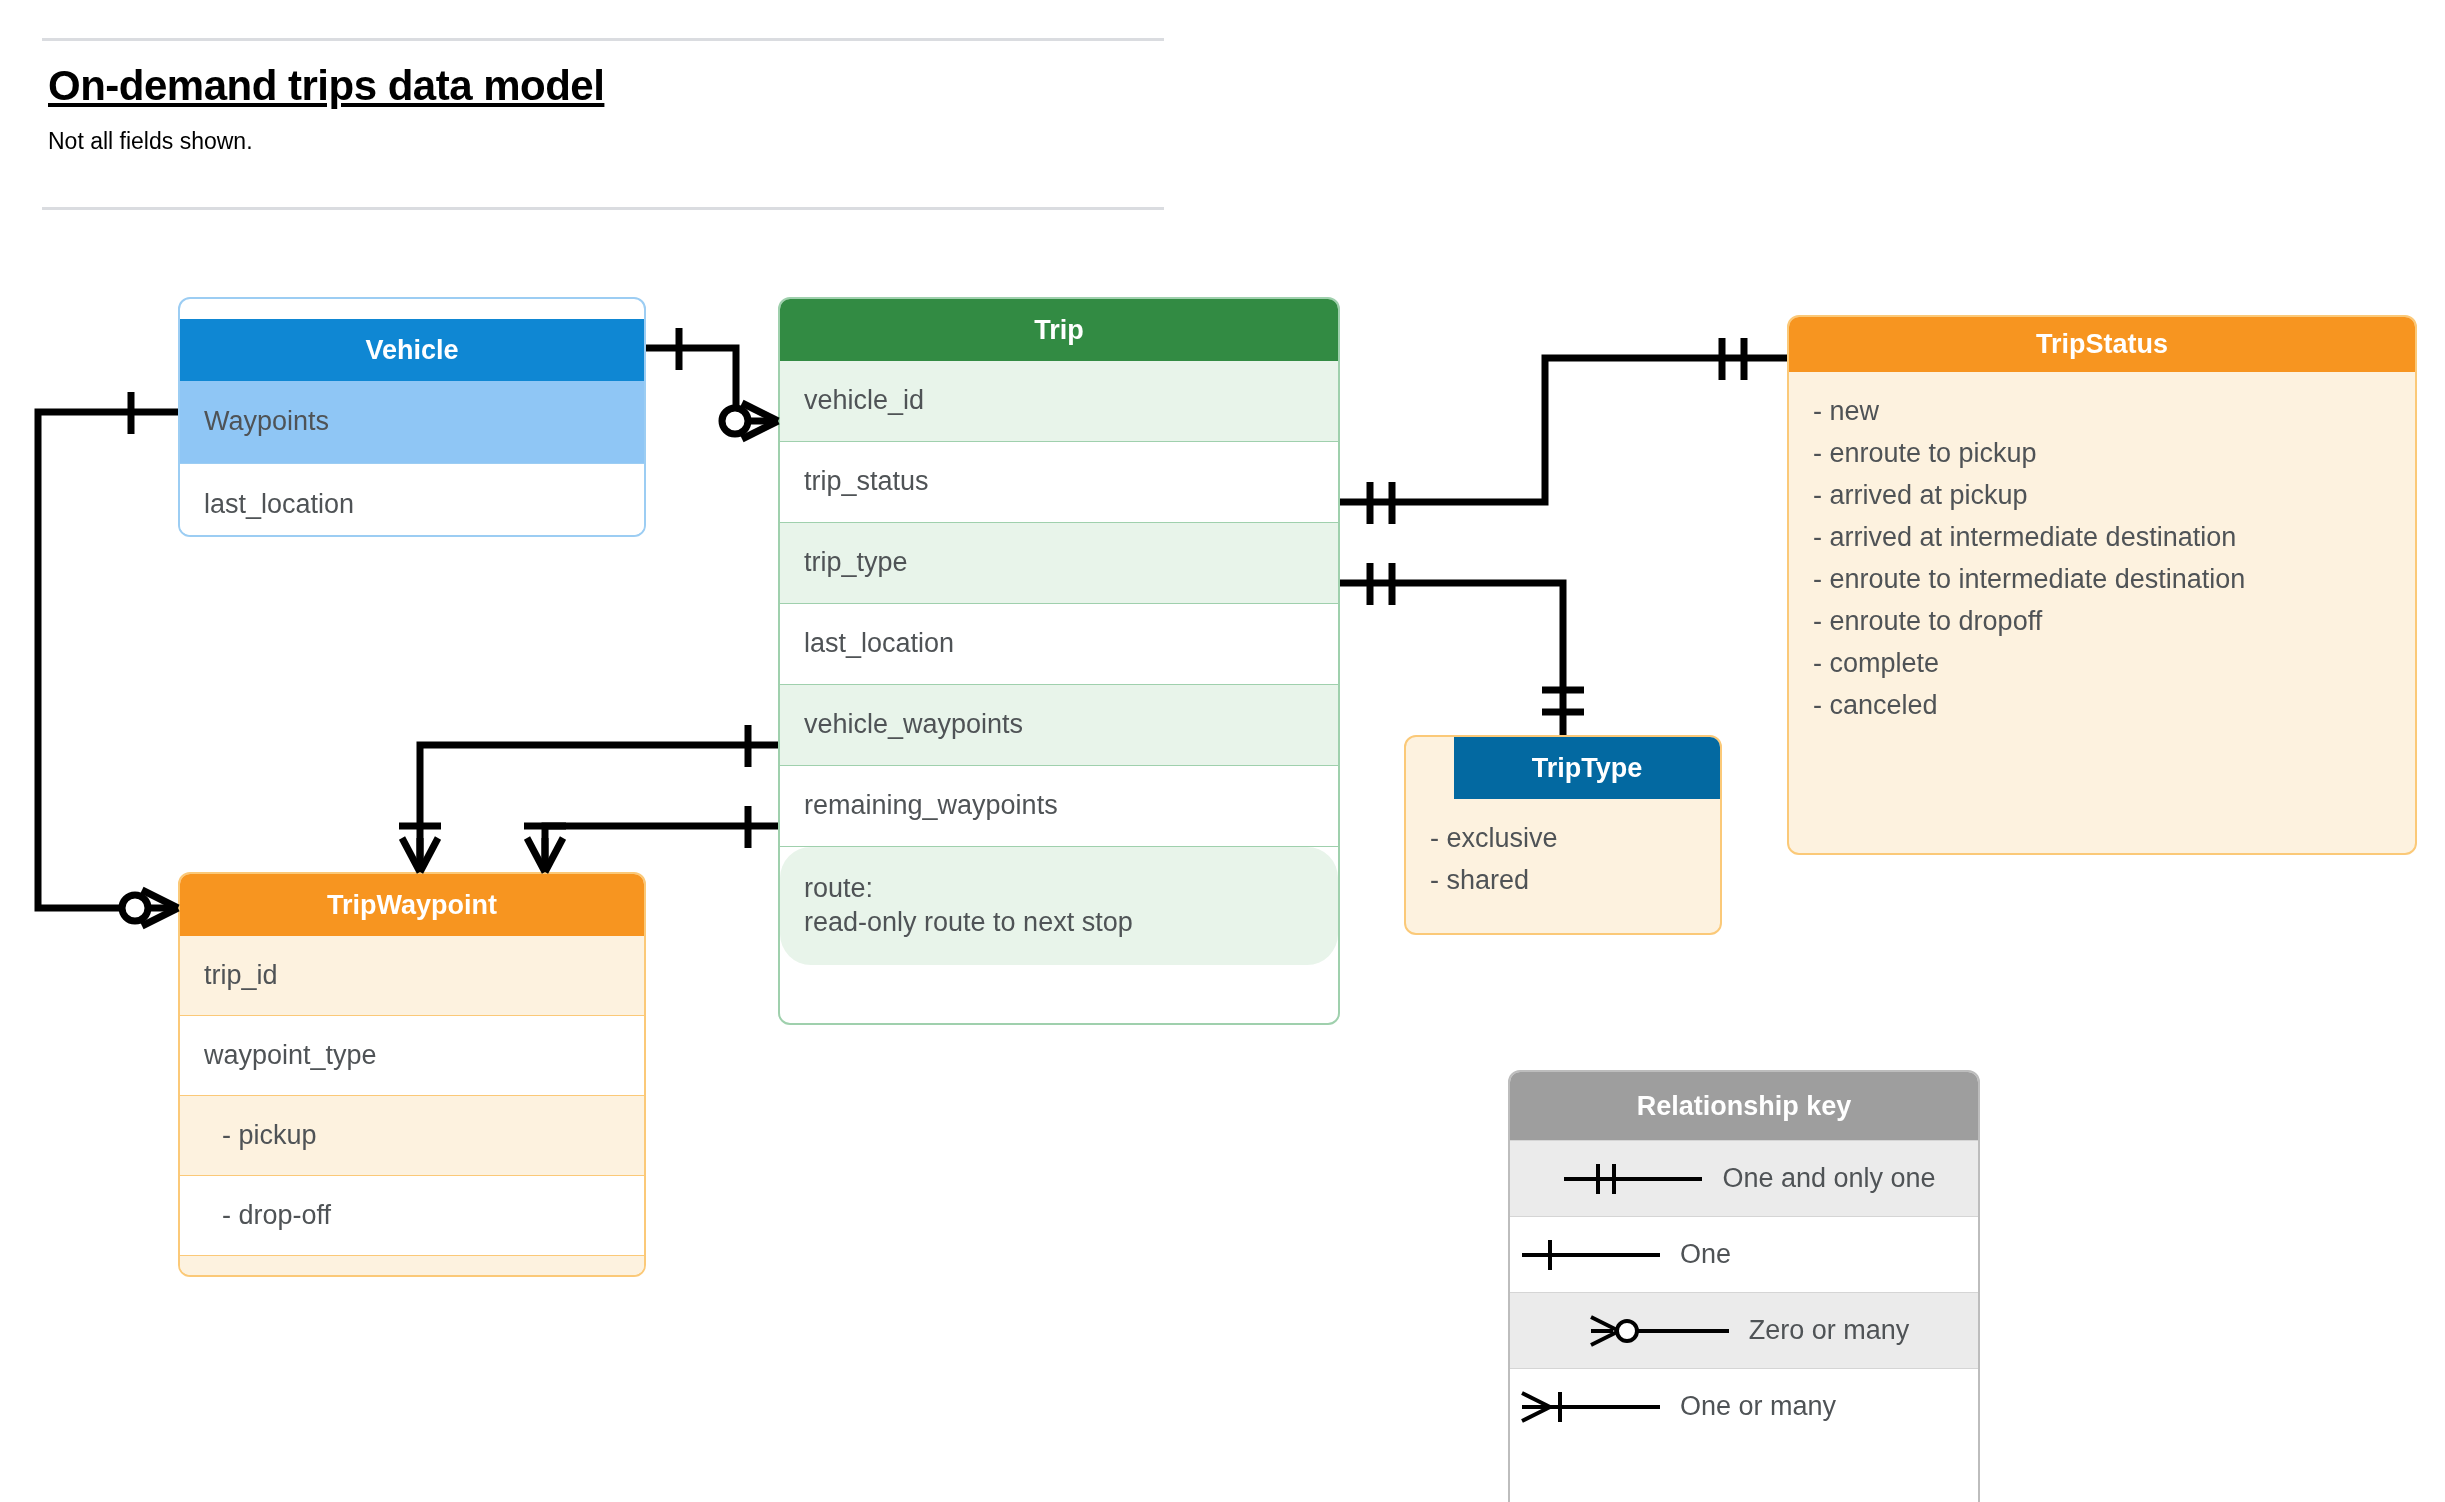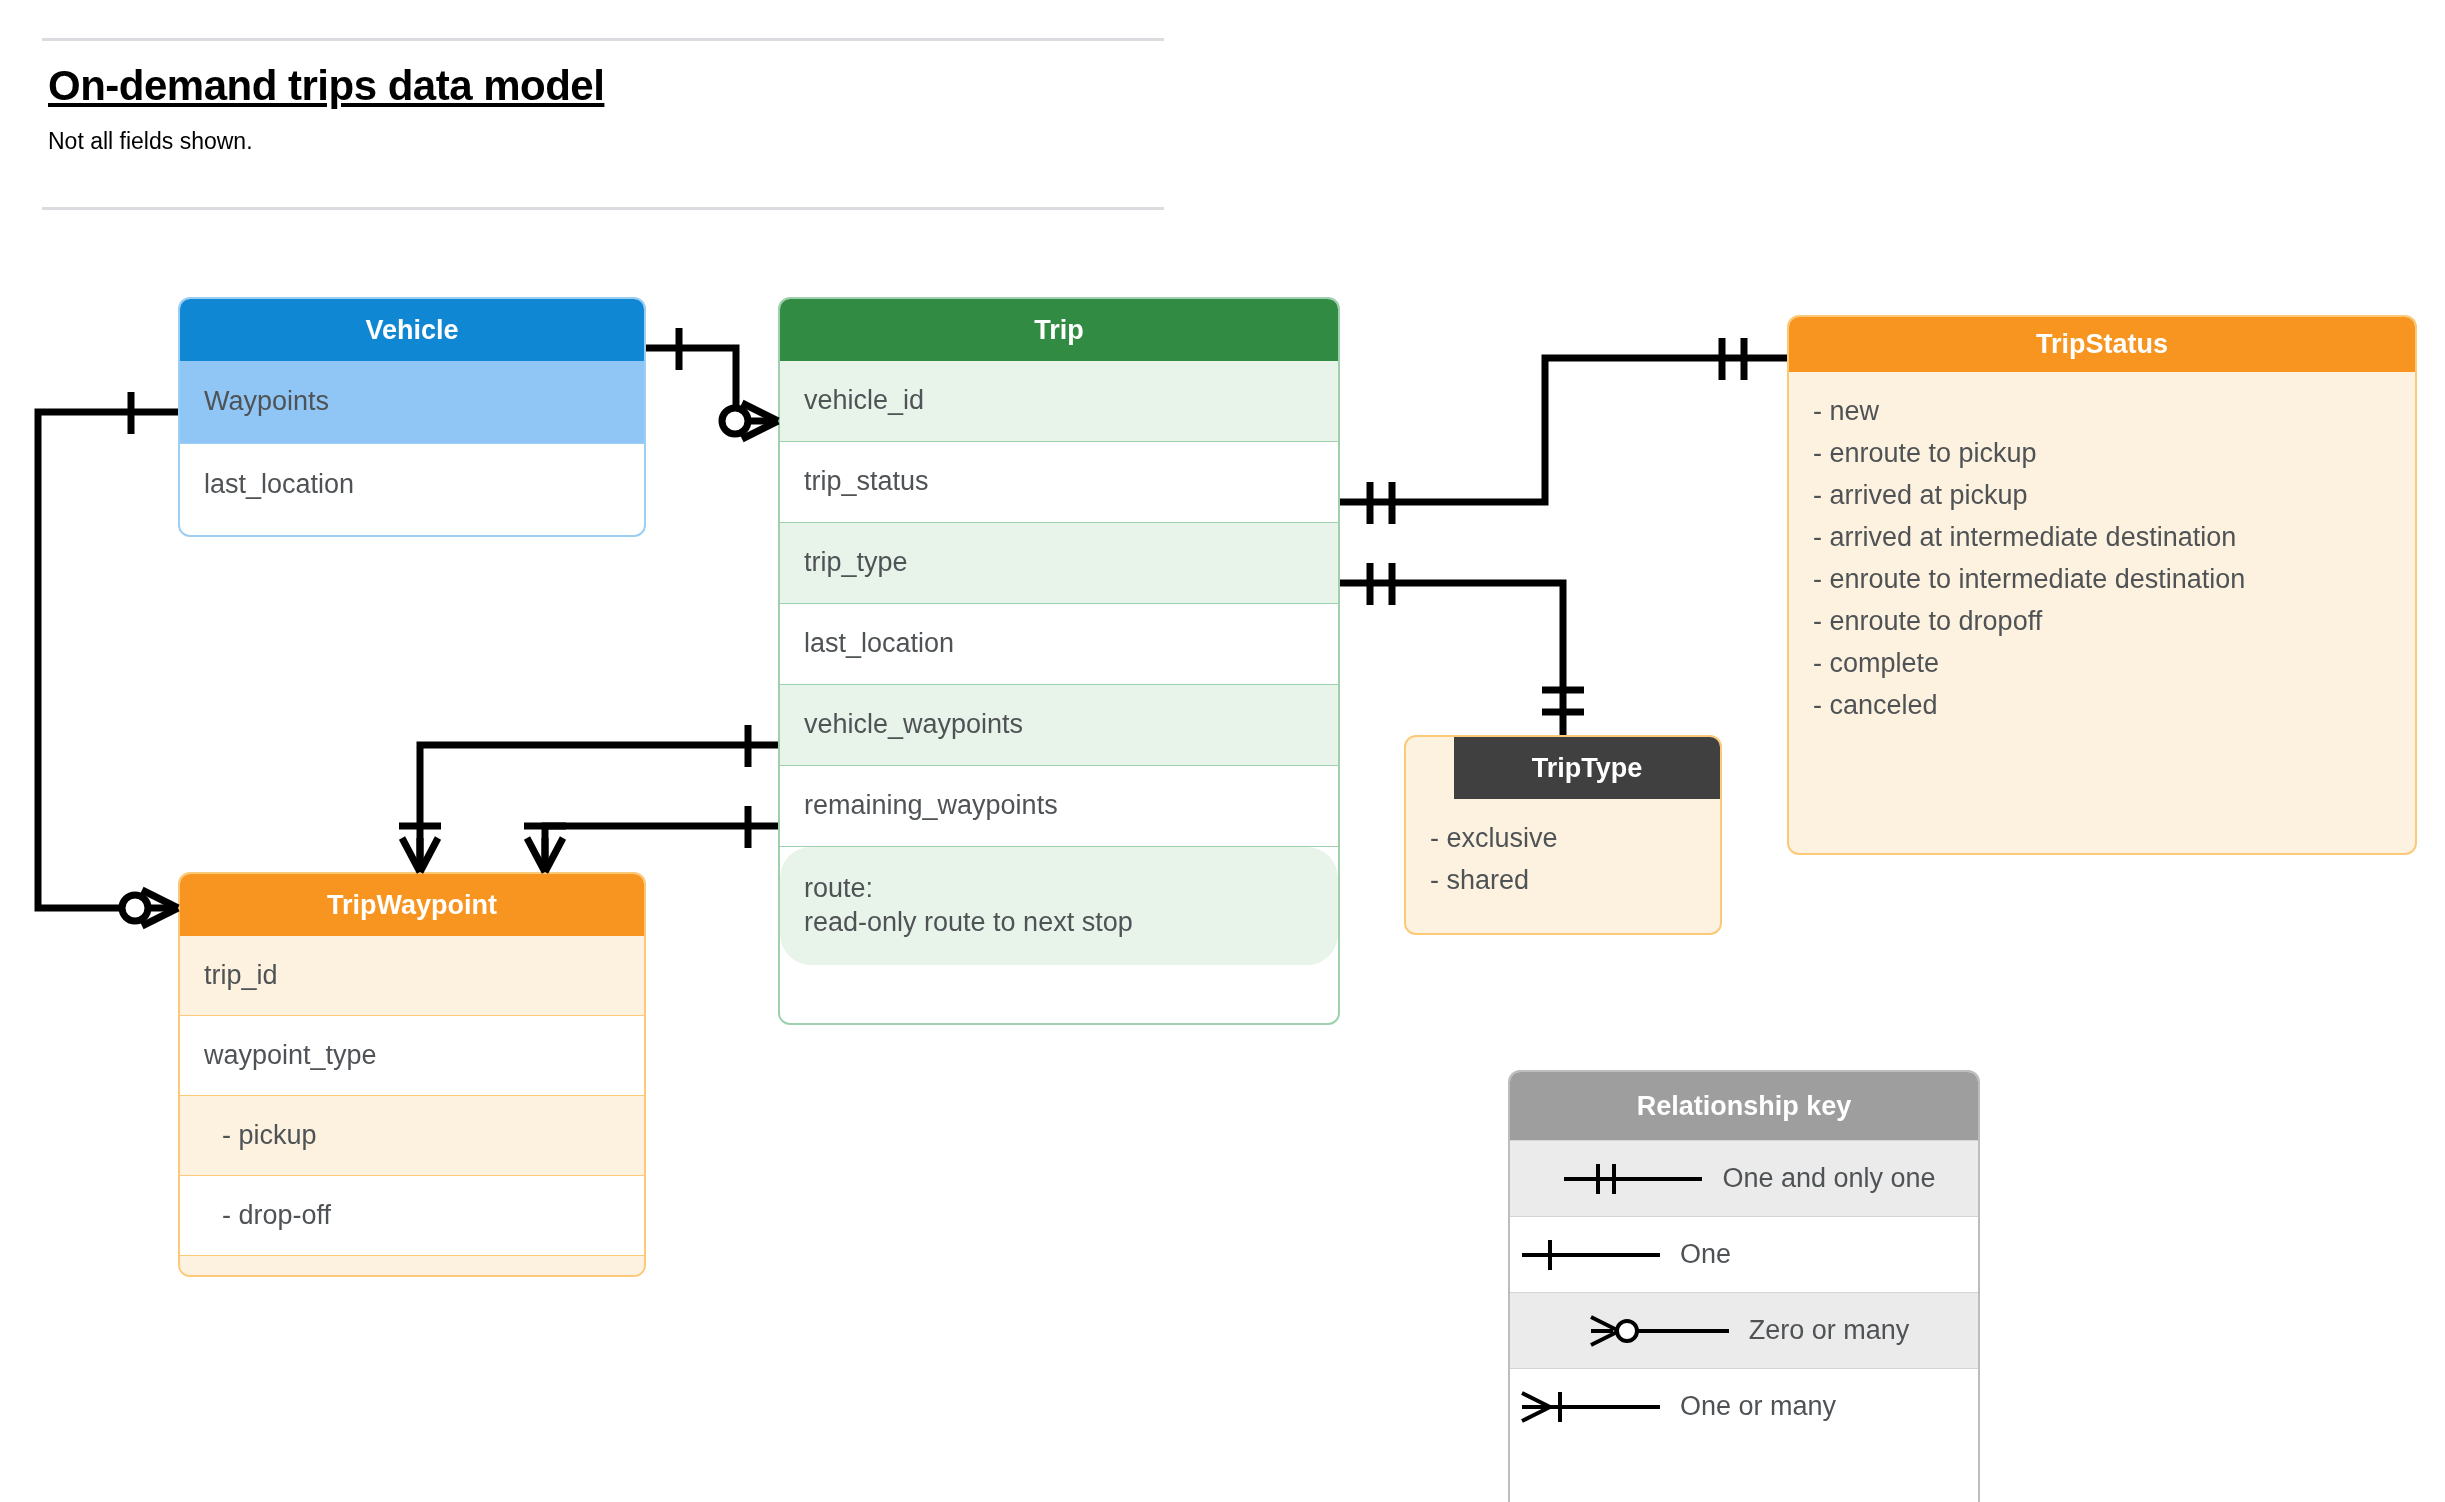--- a/index.html
+++ b/index.html
@@ -81,21 +81,21 @@
     padding: 26px 24px 24px 24px;
     box-sizing: border-box;
     line-height: 1.0;
   }
   .entity .listbody div { margin-bottom: 15px; white-space: nowrap; }
   .entity .listbody div:last-child { margin-bottom: 0; }
 
   
   #entity-vehicle { left: 178px; top: 297px; width: 468px; height: 240px;
                     border: 2px solid #9ccdf3; background: #ffffff; }
-  #entity-vehicle .ehdr { height: 62px; background: #0f87d3; }
+  #entity-vehicle .ehdr { height: 62px; background: #0f87d3; margin-top: 20px; }
   #entity-vehicle .row { height: 82px; }
   #entity-vehicle .row.alt { background: #8fc6f5; }
   #entity-vehicle .row.plain { background: #ffffff; border-top: 1px solid #9ccdf3; }
 
   
   #entity-trip { left: 778px; top: 297px; width: 562px; height: 728px;
                  border: 2px solid #9fd0ad; background: #ffffff; }
   #entity-trip .ehdr { height: 62px; background: #328b43; }
   #entity-trip .row { height: 81px; border-bottom: 1px solid #9fd0ad; }
   #entity-trip .row.alt { background: #e8f4ea; }
@@ -112,21 +112,21 @@
   #entity-tripwaypoint .row:last-child { border-bottom: none; }
 
   
   #entity-tripstatus { left: 1787px; top: 315px; width: 630px; height: 540px;
                        border: 2px solid #fbc978; background: #fdf2df; }
   #entity-tripstatus .ehdr { height: 55px; background: #f79520; }
 
   
   #entity-triptype { left: 1404px; top: 735px; width: 318px; height: 200px;
                      border: 2px solid #fbc978; background: #fdf2df; }
-  #entity-triptype .ehdr { height: 62px; background: #404040; margin-left: 48px; }
+  #entity-triptype .ehdr { height: 62px; background: #0369a1; margin-left: 48px; }
 
   
   #legend {
     position: absolute;
     left: 1508px; top: 1070px; width: 472px; height: 515px;
     border: 2px solid #bdbdbd;
     border-radius: 12px;
     overflow: hidden;
     box-sizing: border-box;
     background: #ffffff;

